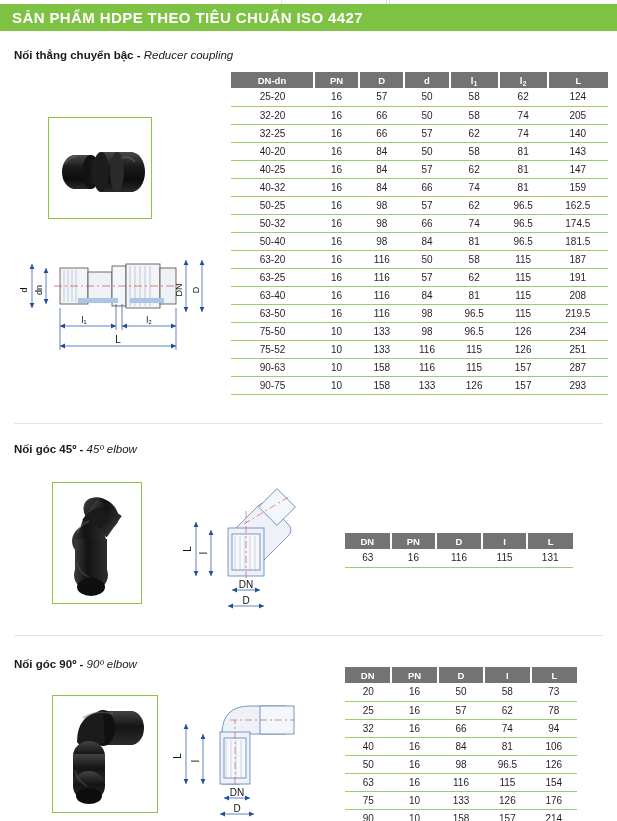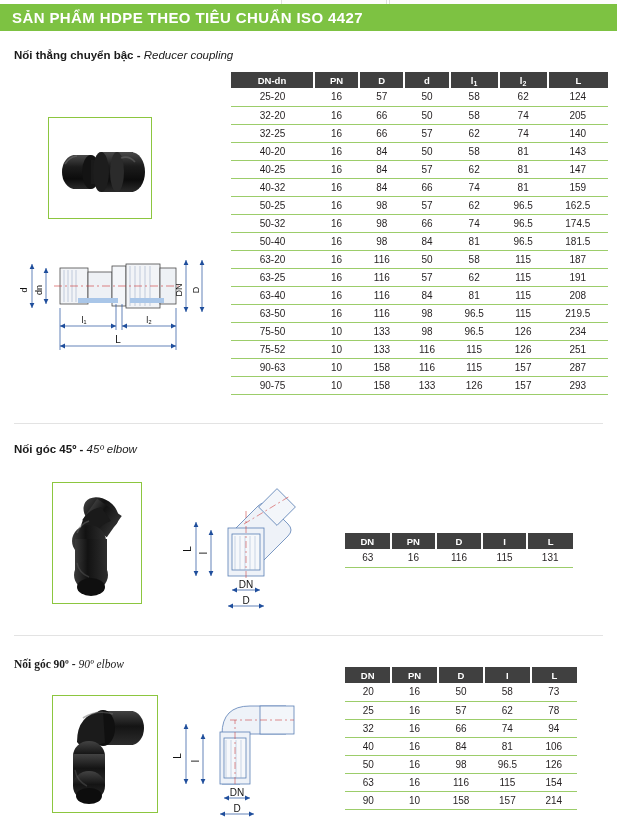--- a/index.html
+++ b/index.html
@@ -44,21 +44,21 @@
   .heading {
     position: absolute; left: 14px;
     font-size: 11.5px;
     white-space: nowrap;
   }
   .heading .vn { font-weight: bold; color: #1a1a1a; }
   .heading .sep { font-weight: bold; color: #1a1a1a; }
   .heading .en { font-style: italic; font-weight: normal; color: #1a1a1a; }
   .h1 { top: 49px; }
   .h2 { top: 443px; }
-  .h3 { top: 658px; font-family: Liberation Serif, serif; }
+  .h3 { top: 658px; }
 
   
   .photo {
     position: absolute;
     border: 1px solid #8cc63f;
     background: #ffffff;
     overflow: hidden;
   }
   .p1 { left: 48px; top: 117px; width: 104px; height: 102px; }
   .p2 { left: 52px; top: 482px; width: 90px; height: 122px; }
@@ -71,21 +71,21 @@
   .d3 { left: 168px; top: 688px; width: 152px; height: 132px; }
 
   
   table.spec {
     position: absolute;
     border-collapse: collapse;
     font-size: 10px;
     color: #231f20;
   }
   table.spec th {
-    background: #404040;
+    background: #737373;
     color: #ffffff;
     font-weight: bold;
     font-size: 9.5px;
     height: 16px;
     padding: 0;
     border-right: 2px solid #ffffff;
     text-align: center;
     vertical-align: middle;
   }
   table.spec th:last-child { border-right: none; }
@@ -603,20 +603,27 @@
         <td>126</td>
       </tr>
     <tr>
         <td>63</td>
         <td>16</td>
         <td>116</td>
         <td>115</td>
         <td>154</td>
       </tr>
     <tr>
+        <td>75</td>
+        <td>10</td>
+        <td>133</td>
+        <td>126</td>
+        <td>176</td>
+      </tr>
+    <tr>
         <td>90</td>
         <td>10</td>
         <td>158</td>
         <td>157</td>
         <td>214</td>
       </tr>
   </tbody>
 </table>
 
 </body></html>

